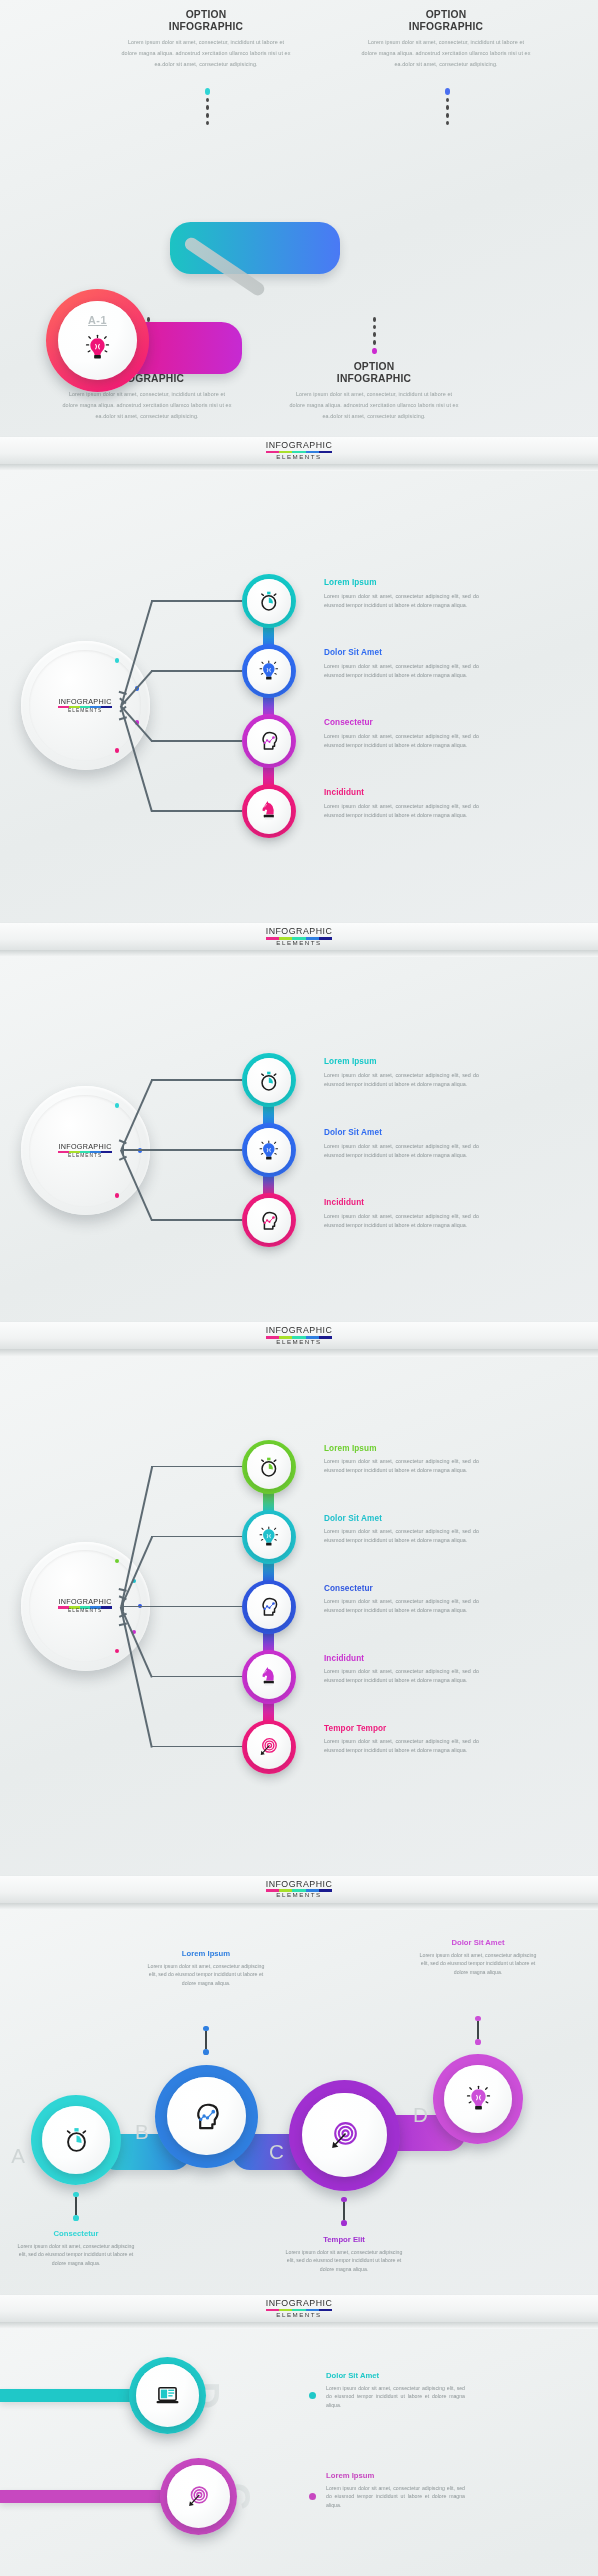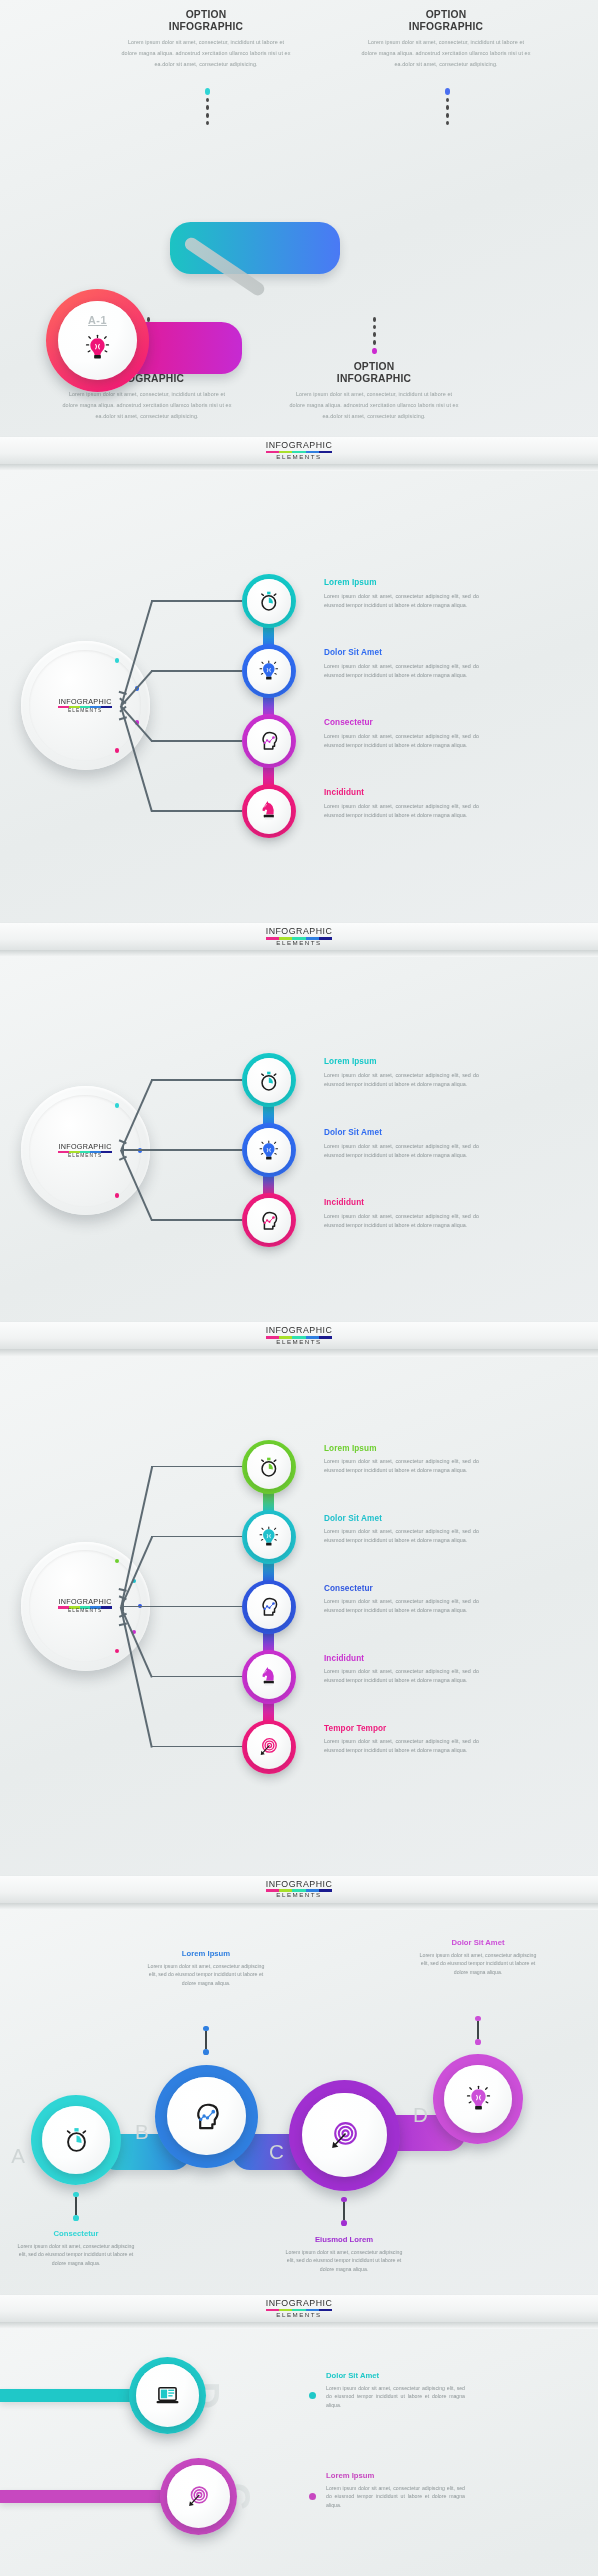--- a/index.html
+++ b/index.html
@@ -660,21 +660,21 @@
             </svg></div>
         </div>
       </div>
       <div class="bigletter" style="left:269px; top:230px;">C</div>
       <div class="pinline" style="left:341px; top:287px;">
         <i style="background:#a02fd0"></i>
         <b></b>
         <i style="background:#a02fd0"></i>
       </div>
       <div class="chaintext c" style="left:282px; top:325px;">
-        <h4 style="color:#a02fd0;">Eiusmod Lorem</h4>
+        <h4 style="color:#a02fd0;">Tempor Elit</h4>
         <p>Lorem ipsum dolor sit amet, consectetur adipiscing elit, sed do eiusmod tempor incididunt ut labore et dolore magna aliqua.</p>
       </div>
       <div class="node" style="left:433px; top:144px; width:90px; height:90px;">
         <div class="ring" style="background:linear-gradient(150deg,#cc4fd8,#cc4fd8);"></div>
         <div class="disc" style="left:10.8px; top:10.8px; right:10.8px; bottom:10.8px;">
           <div class="ico"><svg width="27" height="27" viewBox="0 0 64 64">
         <path d="M32 10 C22 10 15 18 15 27 c0 7 4 11 7 15 2 3 3 5 3 8 h14 c0-3 1-5 3-8 3-4 7-8 7-15 0-9-7-17-17-17z" fill="#cc4fd8"></path>
         <rect x="24" y="50" width="16" height="8" rx="1.5" fill="#1a1a1a"></rect>
         <path d="M27 36 q5-7 0-12 M37 36 q-5-7 0-12" stroke="#fff" stroke-width="2.5" fill="none"></path>
         <g stroke="#1d1d1d" stroke-width="3" stroke-linecap="round">

